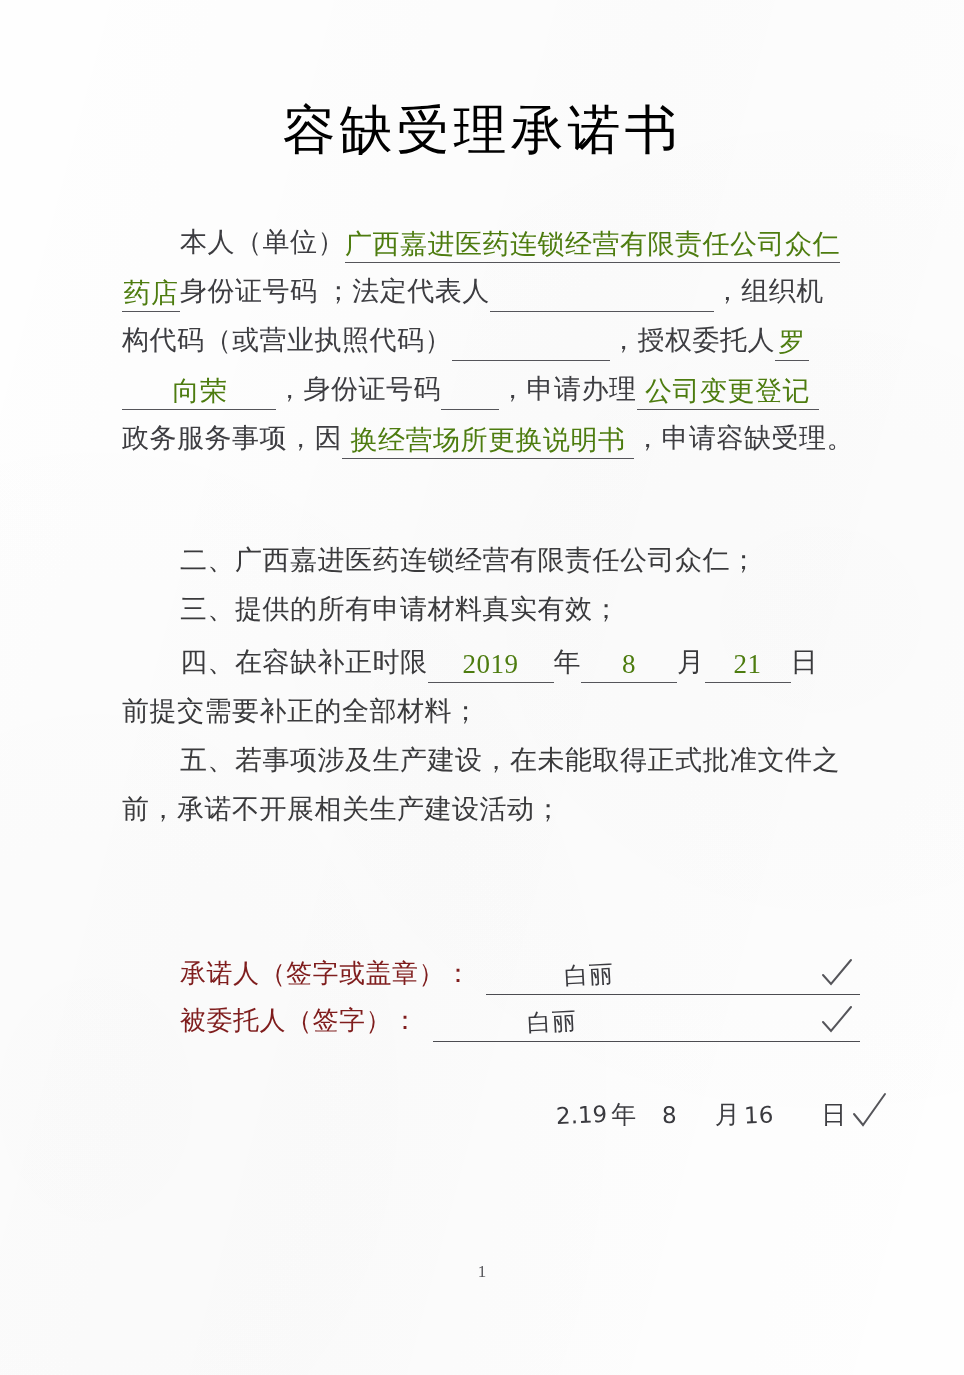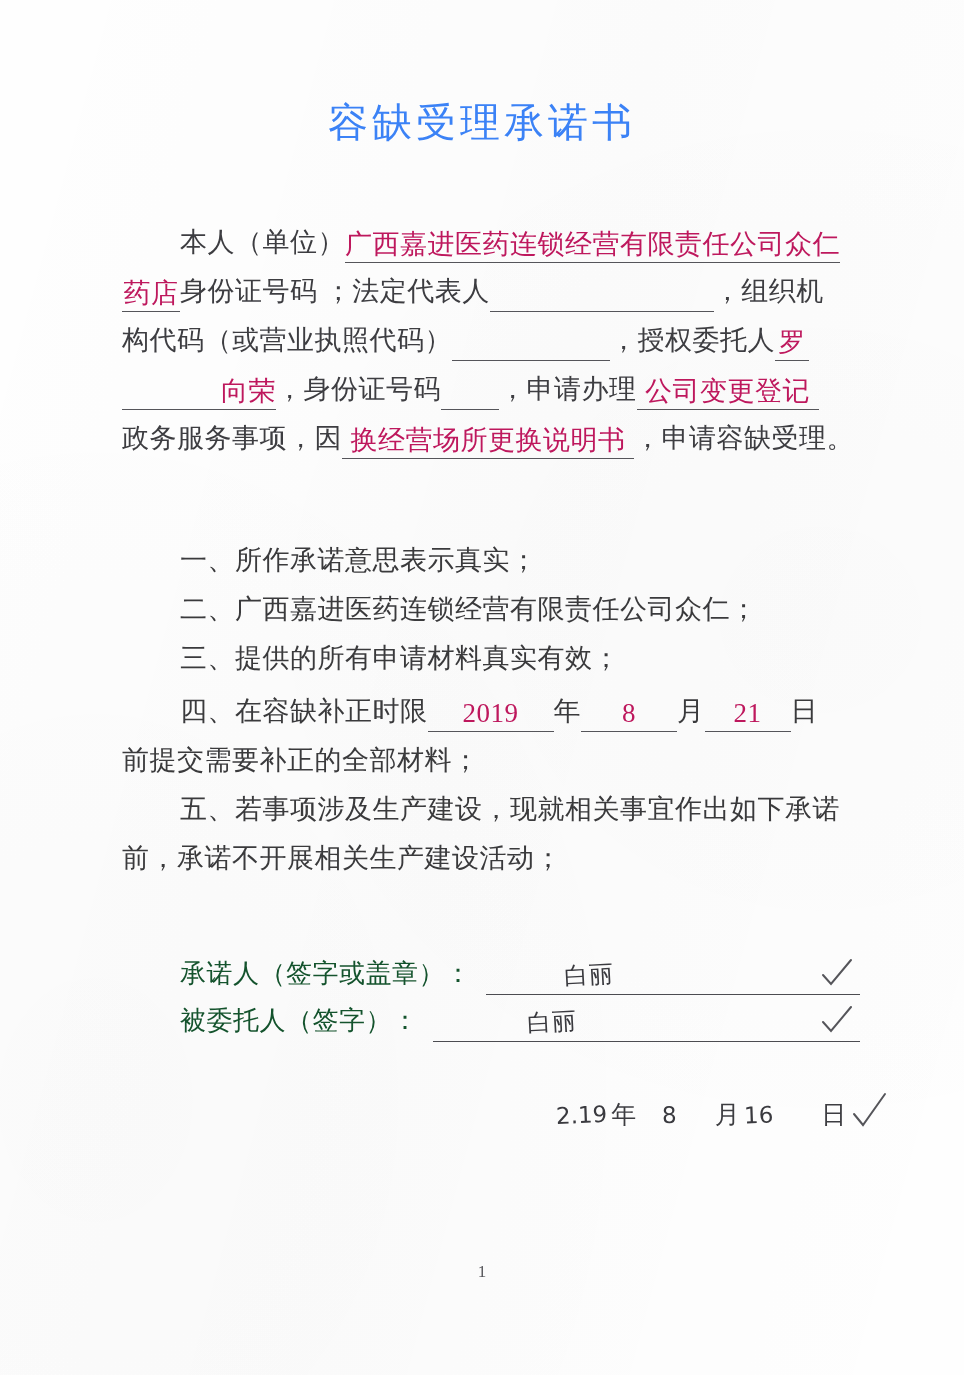--- a/index.html
+++ b/index.html
@@ -25,23 +25,23 @@
       radial-gradient(ellipse at 85% 45%, rgba(0,0,0,0.012) 0%, rgba(0,0,0,0) 55%),
       radial-gradient(ellipse at 10% 80%, rgba(0,0,0,0.010) 0%, rgba(0,0,0,0) 50%),
       linear-gradient(105deg, rgba(0,0,0,0.000) 0%, rgba(0,0,0,0.013) 50%, rgba(0,0,0,0.000) 100%);
   }
   .title {
     position: absolute;
     top: 95px;
     left: 0;
     width: 964px;
     text-align: center;
-    font-size: 40px;
+    font-size: 53px;
     letter-spacing: 4px;
-    color: #3b82f6;
+    color: #000000;
     font-family: "Liberation Serif", "DejaVu Serif", serif;
     font-weight: 400;
   }
   .body-block {
     position: absolute;
     top: 218px;
     left: 122px;
     width: 722px;
   }
   .ln {
@@ -52,21 +52,21 @@
     letter-spacing: 0.5px;
   }
   .ind { padding-left: 58px; }
   
   .fill {
     display: inline-block;
     border-bottom: 1.4px solid #55555a;
     text-align: center;
     line-height: 36px;
     vertical-align: -2px;
-    color: #be185d;
+    color: #4d7c0f;
   }
   .fill.blank { color: transparent; }
   .list-block {
     position: absolute;
     top: 536px;
     left: 122px;
     width: 722px;
   }
   .list-item { font-size: 27px; line-height: 49px; white-space: nowrap; letter-spacing: 0.5px; }
   .sig-block {
@@ -76,21 +76,21 @@
     width: 680px;
   }
   .sig-row {
     display: flex;
     align-items: flex-end;
     height: 47px;
     font-size: 26px;
     letter-spacing: 0.5px;
     position: relative;
   }
-  .sig-label { white-space: nowrap; color: #14532d; padding-bottom: 4px; }
+  .sig-label { white-space: nowrap; color: #7f1d1d; padding-bottom: 4px; }
   .sig-line {
     flex: 1;
     border-bottom: 1.6px solid #4c4c51;
     margin-left: 14px;
     position: relative;
     height: 40px;
   }
   .handwrite {
     position: absolute;
     bottom: 3px;
@@ -153,41 +153,40 @@
 
     <div class="ln">
       <span class="fill" style="min-width:58px;">药店</span><span>身份证号码 ；法定代表人</span><span class="fill blank" style="min-width:224px;">&nbsp;</span><span>，组织机</span>
     </div>
 
     <div class="ln">
       <span>构代码（或营业执照代码）</span><span class="fill blank" style="min-width:158px;">&nbsp;</span><span>，授权委托人</span><span class="fill" style="min-width:34px;">罗</span>
     </div>
 
     <div class="ln">
-      <span class="fill" style="min-width:152px; text-align:right; padding-left:2px;">向荣</span><span>，身份证号码</span><span class="fill blank" style="min-width:58px;">&nbsp;</span><span>，申请办理</span><span class="fill" style="min-width:182px;">公司变更登记</span>
+      <span class="fill" style="min-width:152px; text-align:center; padding-left:2px;">向荣</span><span>，身份证号码</span><span class="fill blank" style="min-width:58px;">&nbsp;</span><span>，申请办理</span><span class="fill" style="min-width:182px;">公司变更登记</span>
     </div>
 
     <div class="ln">
       <span>政务服务事项，因</span><span class="fill" style="min-width:292px;">换经营场所更换说明书</span><span>，申请容缺受理。</span>
     </div>
 
   </div>
 
   <div class="list-block">
-    <div class="list-item ind">一、所作承诺意思表示真实；</div>
     <div class="list-item ind">二、广西嘉进医药连锁经营有限责任公司众仁；</div>
     <div class="list-item ind">三、提供的所有申请材料真实有效；</div>
 
     <div class="list-item ind">
       <span>四、在容缺补正时限</span><span class="fill" style="min-width:126px;margin-top:12px;">2019</span><span>年</span><span class="fill" style="min-width:96px;">8</span><span>月</span><span class="fill" style="min-width:86px;">21</span><span>日</span>
     </div>
 
     <div class="list-item">前提交需要补正的全部材料；</div>
 
-    <div class="list-item ind">五、若事项涉及生产建设，现就相关事宜作出如下承诺</div>
+    <div class="list-item ind">五、若事项涉及生产建设，在未能取得正式批准文件之</div>
     <div class="list-item">前，承诺不开展相关生产建设活动；</div>
   </div>
 
   <div class="sig-block">
 
     <div class="sig-row">
       <span class="sig-label">承诺人（签字或盖章）：</span>
       <span class="sig-line">
         <span class="handwrite" style="left:78px;">白丽</span>
         <svg class="tick" viewBox="0 0 34 34">

